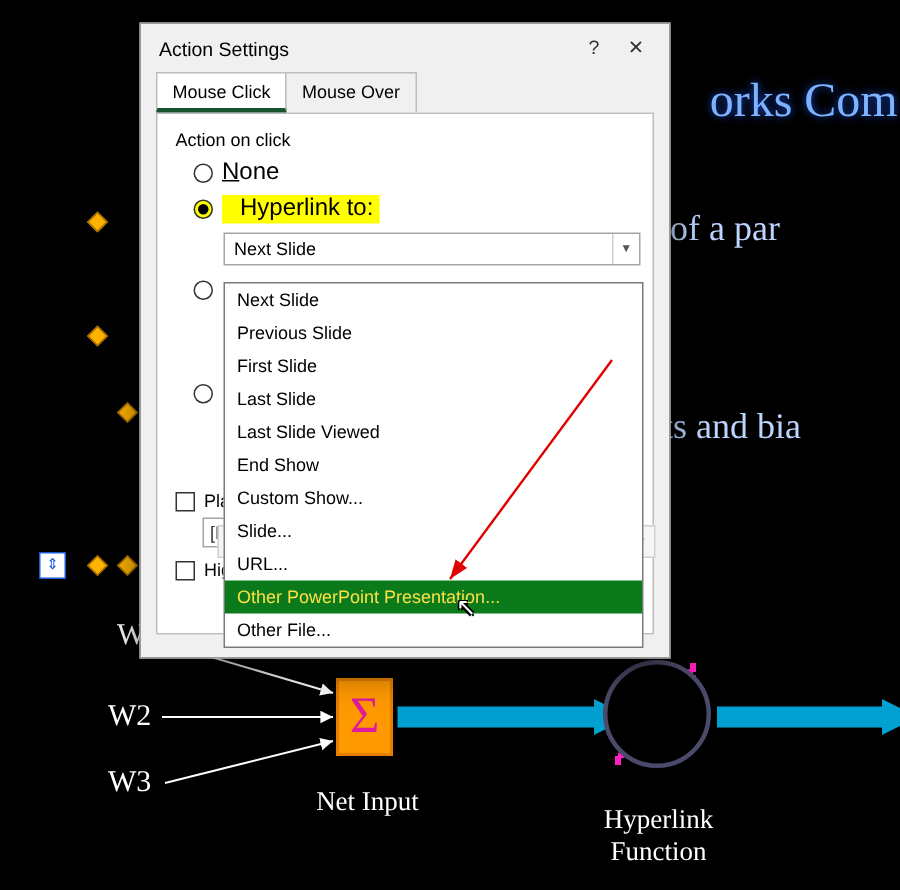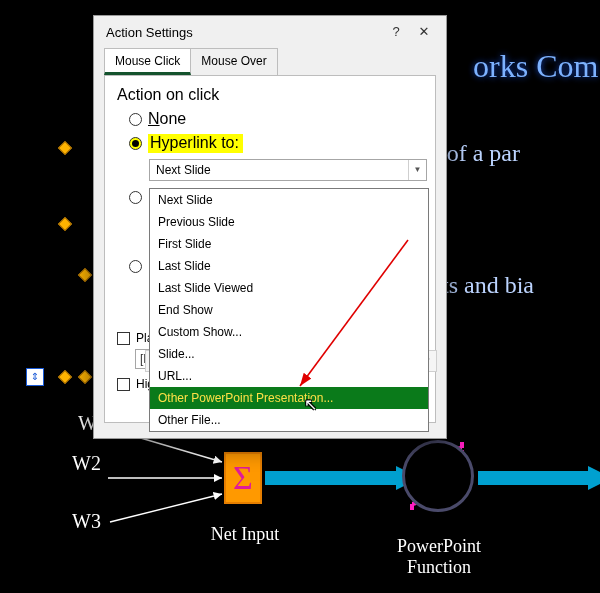--- a/index.html
+++ b/index.html
@@ -153,21 +153,21 @@
   }
   .tabpanel {
     margin: 0 10px 10px 10px;
     border: 1px solid #bdbdbd;
     background: #fff;
     padding: 10px 10px 12px 10px;
     position: relative;
     height: 348px;
   }
   .groupbox-label {
-    font-size: 16px;
+    font-size: 12px;
     margin-bottom: 5px;
     margin-left: 2px;
   }
   .opt {
     display: flex;
     align-items: center;
     gap: 6px;
     margin: 6px 0 6px 14px;
     font-size: 16px;
   }
@@ -342,26 +342,26 @@
 <svg class="diagram" width="600" height="593">
   <path d="M 412 504 C 430 504, 432 448, 462 448" stroke="#ff1ec2" stroke-width="4" fill="none"></path>
   <path d="M 412 504 L 412 510" stroke="#ff1ec2" stroke-width="4"></path>
   <path d="M 462 448 L 462 442" stroke="#ff1ec2" stroke-width="4"></path>
 </svg>
 
 <div class="sigma">Σ</div>
 <div class="activation-circle"></div>
 
 <div class="w-label" style="top:412px;left:78px">W</div>
-<div class="w-label" style="top:452px;left:72px">W2</div>
+<div class="w-label" style="top:466px;left:72px">W2</div>
 <div class="w-label" style="top:510px;left:72px">W3</div>
 
 <div class="caption" style="top:524px;left:200px;width:90px">Net Input</div>
 <div class="caption" style="top:536px;left:394px;width:90px">
-  <div>PowerPoint</div>
+  <div>Hyperlink</div>
   <div>Function</div>
 </div>
 
 <div class="dialog">
   <div class="titlebar">
     <span class="title">Action Settings</span>
     <div class="win-btn">?</div>
     <div class="win-btn close">✕</div>
   </div>
 
@@ -373,21 +373,21 @@
   <div class="tabpanel">
     <div class="groupbox-label">Action on click</div>
 
     <div class="opt">
       <span class="radio"></span>
       <span class="underlined">None</span>
     </div>
 
     <div class="opt">
       <span class="radio checked hl-yellow" style="background:#ffff00"></span>
-      <span style="background:#ffff00;padding:0 4px 1px 2px"><span class="underlined">Hyperlink to:</span></span>
+      <span style="background:#ffff00;padding:0 4px 1px 12px"><span class="underlined">Hyperlink to:</span></span>
     </div>
 
     <div class="combo">
       <span>Next Slide</span>
       <span class="chev">▼</span>
     </div>
 
     
     <div class="opt" style="margin-top:10px">
       <span class="radio"></span>

